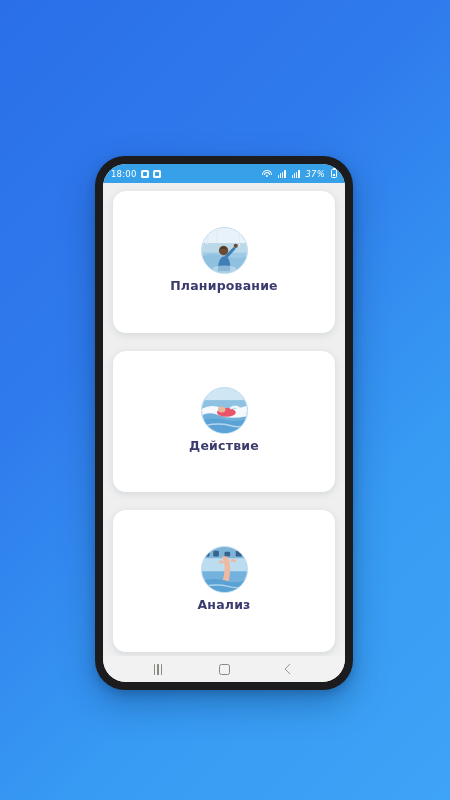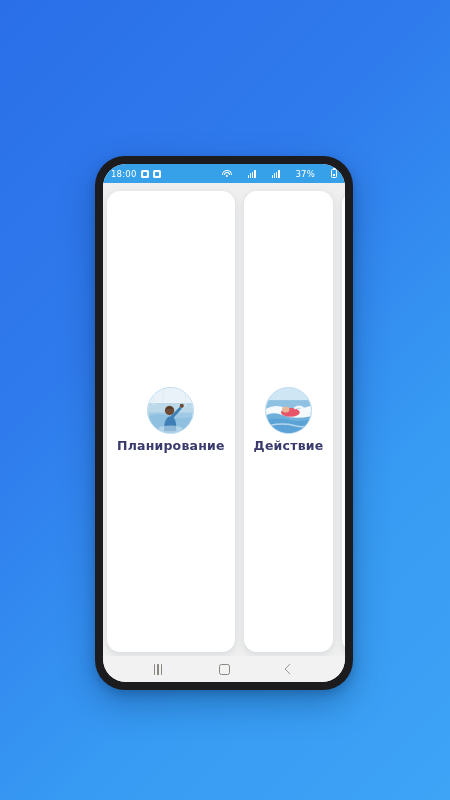--- a/index.html
+++ b/index.html
@@ -30,21 +30,21 @@
   .statusbar{
     height:19px; flex:0 0 19px;
     background:#36a0e8;
     display:flex; align-items:center; justify-content:space-between;
     padding:0 8px;
     color:#ffffff;
     font-size:8.5px;
     letter-spacing:.2px;
   }
   .sb-left{ display:flex; align-items:center; gap:4px; }
-  .sb-right{ display:flex; align-items:center; gap:16px; }
+  .sb-right{ display:flex; align-items:center; gap:6px;font-style:italic; }
   .clock{ font-size:8.5px; }
   .sq-icon{
     width:8px;height:8px;border-radius:1.5px;background:#ffffff;
     display:inline-block; position:relative; opacity:.95;
   }
   .sq-icon::after{
     content:""; position:absolute; inset:2px;
     border-radius:1px; background:#36a0e8;
   }
   .wifi{ width:10px;height:8px; position:relative; display:inline-block; }
@@ -65,22 +65,22 @@
   .batt{ width:6px;height:9px;border:1.1px solid #fff;border-radius:1.5px;
          position:relative; }
   .batt::before{content:"";position:absolute;top:-2.2px;left:1.4px;
                 width:3px;height:1.4px;background:#fff;border-radius:.6px;}
   .batt::after{content:"";position:absolute;left:.7px;right:.7px;bottom:.7px;
                height:2.6px;background:#fff;border-radius:.5px;}
   
   .content{
     flex:1 1 auto;
     background:#efefef;
-    padding:8px 10px 4px 4px;
-    display:flex; flex-direction:row; gap:9px;
+    padding:8px 10px 4px 10px;
+    display:flex; flex-direction:column; gap:18px;
     overflow:hidden;
   }
   .card{
     background:#ffffff;
     border-radius:13px;
     box-shadow:0 2px 7px rgba(120,130,150,.22);
     flex:1 1 0;
     display:flex; flex-direction:column; align-items:center;
     justify-content:center;
     padding:8px 10px;

